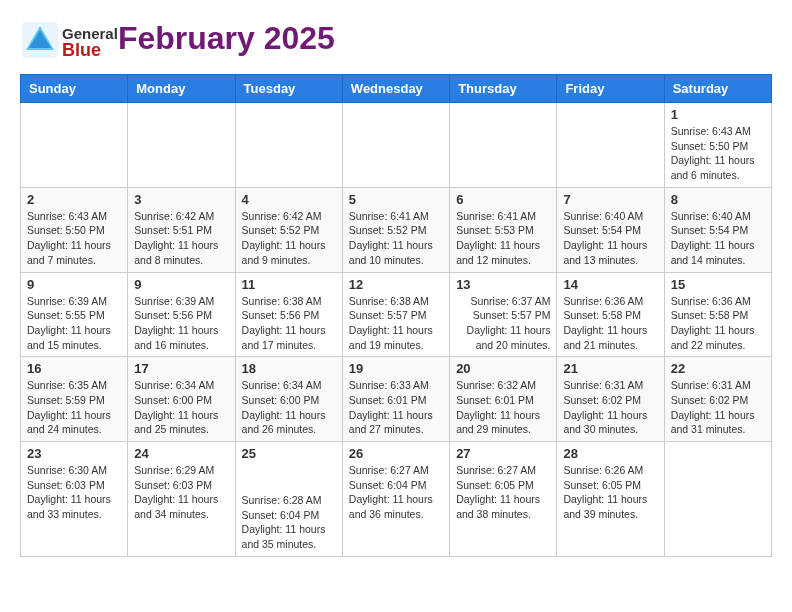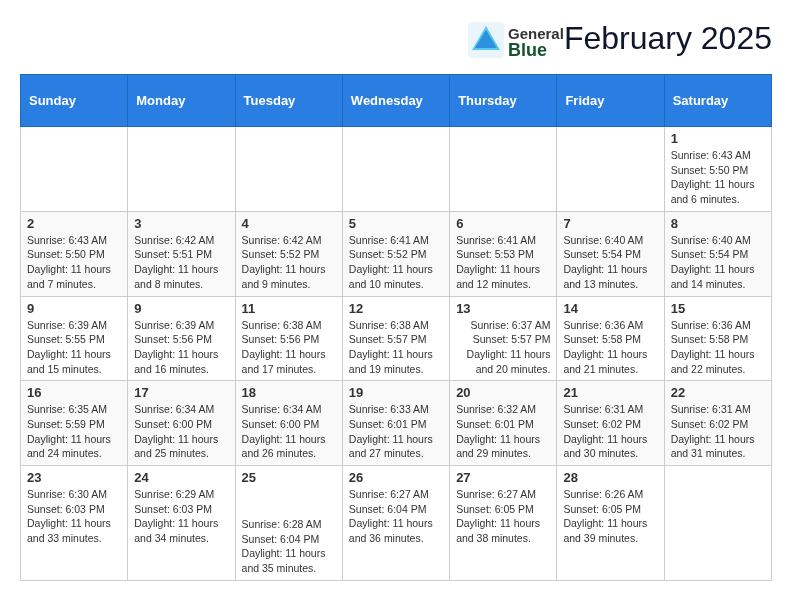--- a/index.html
+++ b/index.html
@@ -5,46 +5,46 @@
     * { box-sizing: border-box; margin: 0; padding: 0; }
     body {
       font-family: Arial, sans-serif;
       background: #fff;
       width: 792px;
       min-height: 612px;
       padding: 20px;
     }
     .header-area {
       display: flex;
-      justify-content: flex-end;
+      justify-content: flex-start;
       align-items: flex-start;
       margin-bottom: 10px;
     }
     .title-area {
       text-align: right;
     }
     .main-title {
       font-size: 32px;
-      font-weight: normal;
-      color: #0f172a;
+      font-weight: bold;
+      color: #701a75;
     }
     .subtitle {
       font-size: 16px;
       color: #555;
     }
     .calendar {
       width: 100%;
       border-collapse: collapse;
       border: 1px solid #ccc;
     }
     .calendar th {
       background-color: #2a7de1;
       color: white;
       text-align: left;
-      padding: 18px 8px;
+      padding: 6px 8px;
       font-size: 13px;
       border: 1px solid #1a6bbf;
     }
     .calendar td {
       vertical-align: top;
       border: 1px solid #ccc;
       padding: 4px 6px;
       width: calc(100% / 7);
       min-height: 80px;
       font-size: 11px;
@@ -81,21 +81,21 @@
       line-height: 1.0;
     }
     .logo-general {
       font-size: 15px;
       font-weight: bold;
       color: #333;
     }
     .logo-blue-text {
       font-size: 18px;
       font-weight: bold;
-      color: #14532d;
+      color: #b91c1c;
     }
   </style>
 </head>
 <body>
 
 <div class="header-area">
   <div class="logo-wrapper">
     <div>
       <svg width="40" height="40" viewBox="0 0 40 40">
         <rect x="2" y="2" width="36" height="36" rx="4" fill="#eaf4fb"></rect>

